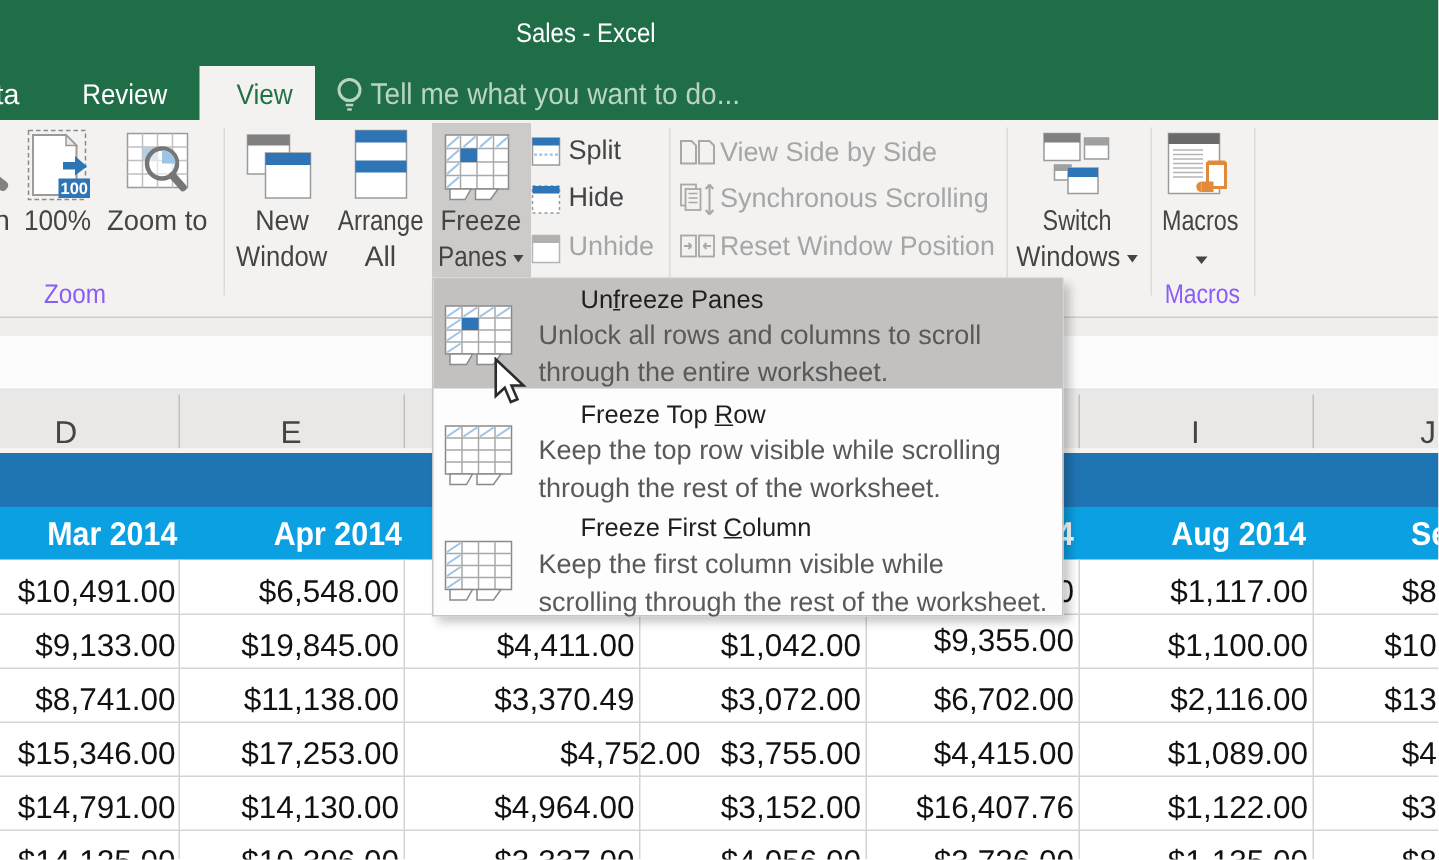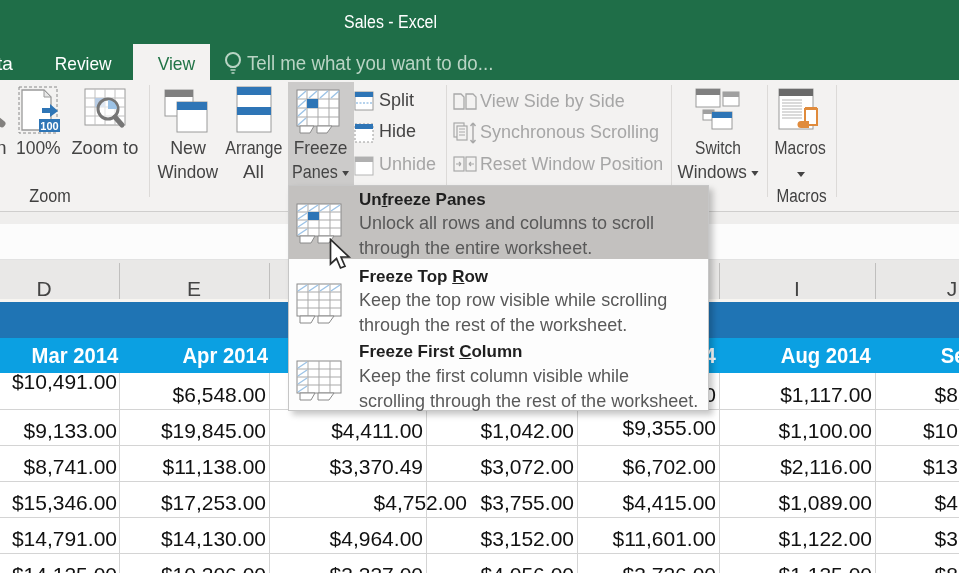--- a/index.html
+++ b/index.html
@@ -8,42 +8,42 @@
   
   .titlebar{left:0;top:0;width:959px;height:44px;background:#1f6e48;}
   .tabrow{left:0;top:44px;width:959px;height:36px;background:#1f6e48;}
   .ctr{text-align:center;}
   .sx{display:inline-block;white-space:nowrap;}
   
   .ribbon{left:0;top:80px;width:959px;height:132px;background:#f3f2f1;border-bottom:1px solid #cfcecd;box-sizing:border-box;}
   .vsep{width:1px;background:#dcdad8;top:85px;height:112px;}
   .lbl{font-size:19px;color:#444;text-align:center;line-height:24px;}
   .lbl div{white-space:nowrap;}
-  .grouplabel{font-size:18px;color:#404040;text-align:center;top:186px;}
+  .grouplabel{font-size:18px;color:#8b5cf6;text-align:center;top:186px;}
   .smalltext{font-size:18px;color:#444;white-space:nowrap;}
   .gray{color:#a6a6a6;}
   .fp-bg{left:288px;top:82px;width:66px;height:103px;background:#cccbca;}
   .dar{display:inline-block;width:0;height:0;border-left:4.5px solid transparent;border-right:4.5px solid transparent;border-top:5.5px solid #444;vertical-align:2px;}
   
   .band1{left:0;top:212px;width:959px;height:12px;background:#efeeed;}
   .band2{left:0;top:224px;width:959px;height:36px;background:#fcfcfc;border-bottom:1px solid #e2e2e2;box-sizing:border-box;}
   
   .colhead{left:0;top:260px;width:959px;height:39px;background:#e9e8e7;}
   .cl{top:277px;font-size:21px;color:#444;text-align:center;}
   .chline{top:263px;height:36px;width:1px;background:#c0bfbe;}
   .rowdark{left:0;top:302px;width:959px;height:36px;background:#1f74b4;}
   .rowlight{left:0;top:338px;width:959px;height:35px;background:#0ba0e2;}
   .mon{color:#fff;font-weight:bold;font-size:22px;text-align:right;top:343px;white-space:nowrap;}
   .hline{left:0;width:959px;height:1px;background:#d4d4d4;}
   .vline{width:1px;background:#d4d4d4;}
   .cell{font-size:21px;color:#111;text-align:right;white-space:nowrap;}
   
   .menu{left:288px;top:185px;width:421px;height:226px;background:#fdfdfd;border:1px solid #c6c6c6;box-shadow:4px 4px 6px rgba(0,0,0,0.22);box-sizing:border-box;}
   .mi-hl{left:289px;top:186px;width:419px;height:73px;background:#c3c1bf;}
-  .mtitle{font-size:17px;font-weight:bold;color:#1f1f1f;white-space:nowrap;}
+  .mtitle{font-size:17px;font-weight:normal;color:#1f1f1f;white-space:nowrap;margin-left:28px;}
   .mdesc{font-size:18px;color:#595959;line-height:25px;white-space:nowrap;}
 </style>
 </head>
 <body>
 
   <div class="abs titlebar"></div>
   <div class="abs ctr" style="left:291px;top:12px;width:200px;color:#fff;font-size:18px;"><span class="sx" style="transform:scaleX(0.885);">Sales - Excel</span></div>
 
   <div class="abs tabrow"></div>
   <div class="abs" style="left:-3px;top:53px;color:#fff;font-size:19px;">ta</div>
@@ -222,21 +222,21 @@
   <div class="abs vline" style="left:426px;top:373px;height:200px;"></div>
   <div class="abs vline" style="left:577px;top:373px;height:200px;"></div>
   <div class="abs vline" style="left:719px;top:373px;height:200px;"></div>
   <div class="abs vline" style="left:875px;top:373px;height:200px;"></div>
   <div class="abs hline" style="top:409px;"></div>
   <div class="abs hline" style="top:445px;"></div>
   <div class="abs hline" style="top:481px;"></div>
   <div class="abs hline" style="top:517px;"></div>
   <div class="abs hline" style="top:553px;"></div>
 
-  <div class="abs cell" style="left:0px;top:370px;width:117px;">$10,491.00</div>
+  <div class="abs cell" style="left:0px;top:383px;width:117px;">$10,491.00</div>
   <div class="abs cell" style="left:0px;top:419px;width:117px;">$9,133.00</div>
   <div class="abs cell" style="left:0px;top:455px;width:117px;">$8,741.00</div>
   <div class="abs cell" style="left:0px;top:491px;width:117px;">$15,346.00</div>
   <div class="abs cell" style="left:0px;top:527px;width:117px;">$14,791.00</div>
   <div class="abs cell" style="left:0px;top:563px;width:117px;">$14,125.00</div>
 
   <div class="abs cell" style="left:119px;top:383px;width:147px;">$6,548.00</div>
   <div class="abs cell" style="left:119px;top:419px;width:147px;">$19,845.00</div>
   <div class="abs cell" style="left:119px;top:455px;width:147px;">$11,138.00</div>
   <div class="abs cell" style="left:119px;top:491px;width:147px;">$17,253.00</div>
@@ -254,21 +254,21 @@
   <div class="abs cell" style="left:426px;top:419px;width:148px;">$1,042.00</div>
   <div class="abs cell" style="left:426px;top:455px;width:148px;">$3,072.00</div>
   <div class="abs cell" style="left:426px;top:491px;width:148px;">$3,755.00</div>
   <div class="abs cell" style="left:426px;top:527px;width:148px;">$3,152.00</div>
   <div class="abs cell" style="left:426px;top:563px;width:148px;">$4,056.00</div>
 
   <div class="abs cell" style="left:577px;top:383px;width:139px;">$5,920.00</div>
   <div class="abs cell" style="left:577px;top:416px;width:139px;">$9,355.00</div>
   <div class="abs cell" style="left:577px;top:455px;width:139px;">$6,702.00</div>
   <div class="abs cell" style="left:577px;top:491px;width:139px;">$4,415.00</div>
-  <div class="abs cell" style="left:577px;top:527px;width:139px;">$11,601.00</div>
+  <div class="abs cell" style="left:577px;top:527px;width:139px;">$16,407.76</div>
   <div class="abs cell" style="left:577px;top:563px;width:139px;">$3,726.00</div>
 
   <div class="abs cell" style="left:719px;top:383px;width:153px;">$1,117.00</div>
   <div class="abs cell" style="left:719px;top:419px;width:153px;">$1,100.00</div>
   <div class="abs cell" style="left:719px;top:455px;width:153px;">$2,116.00</div>
   <div class="abs cell" style="left:719px;top:491px;width:153px;">$1,089.00</div>
   <div class="abs cell" style="left:719px;top:527px;width:153px;">$1,122.00</div>
   <div class="abs cell" style="left:719px;top:563px;width:153px;">$1,135.00</div>
 
   <div class="abs cell" style="left:875px;top:383px;width:153px;">$8,028.00</div>

